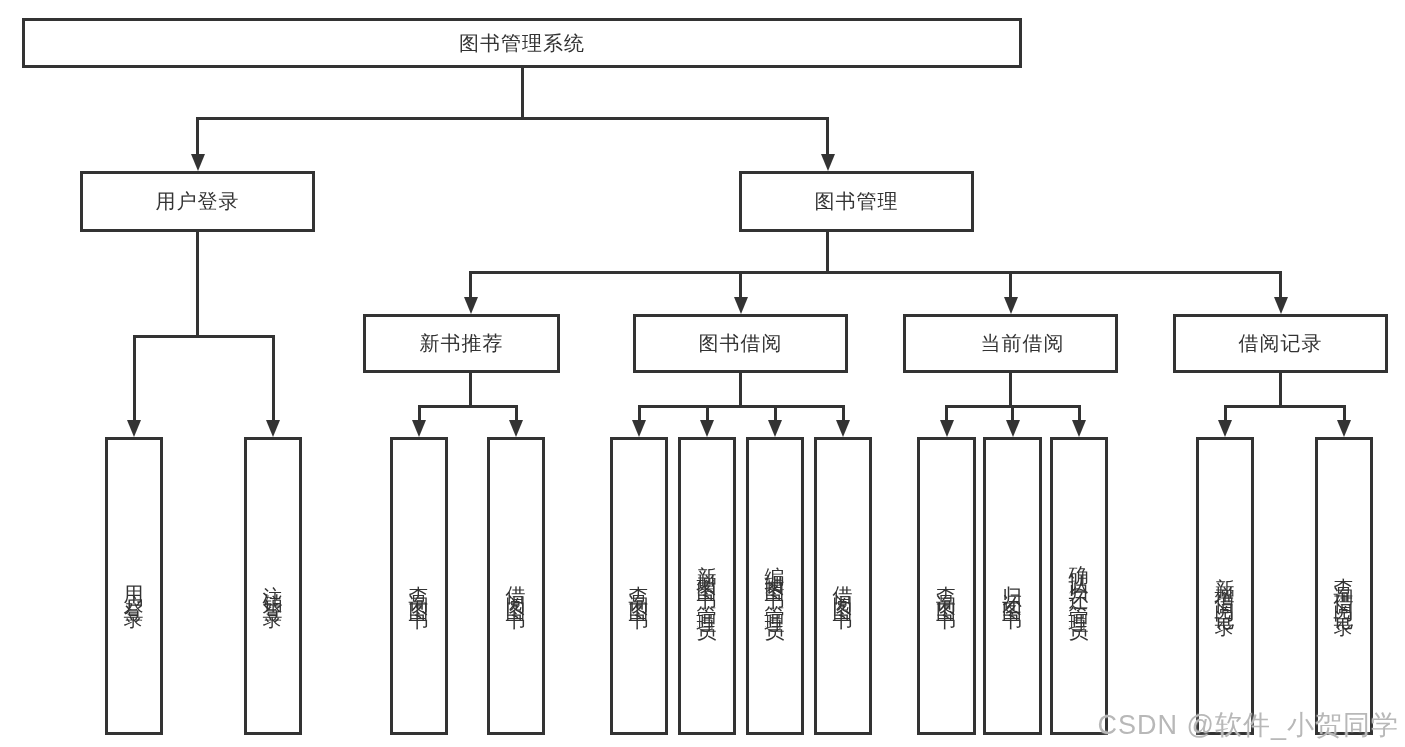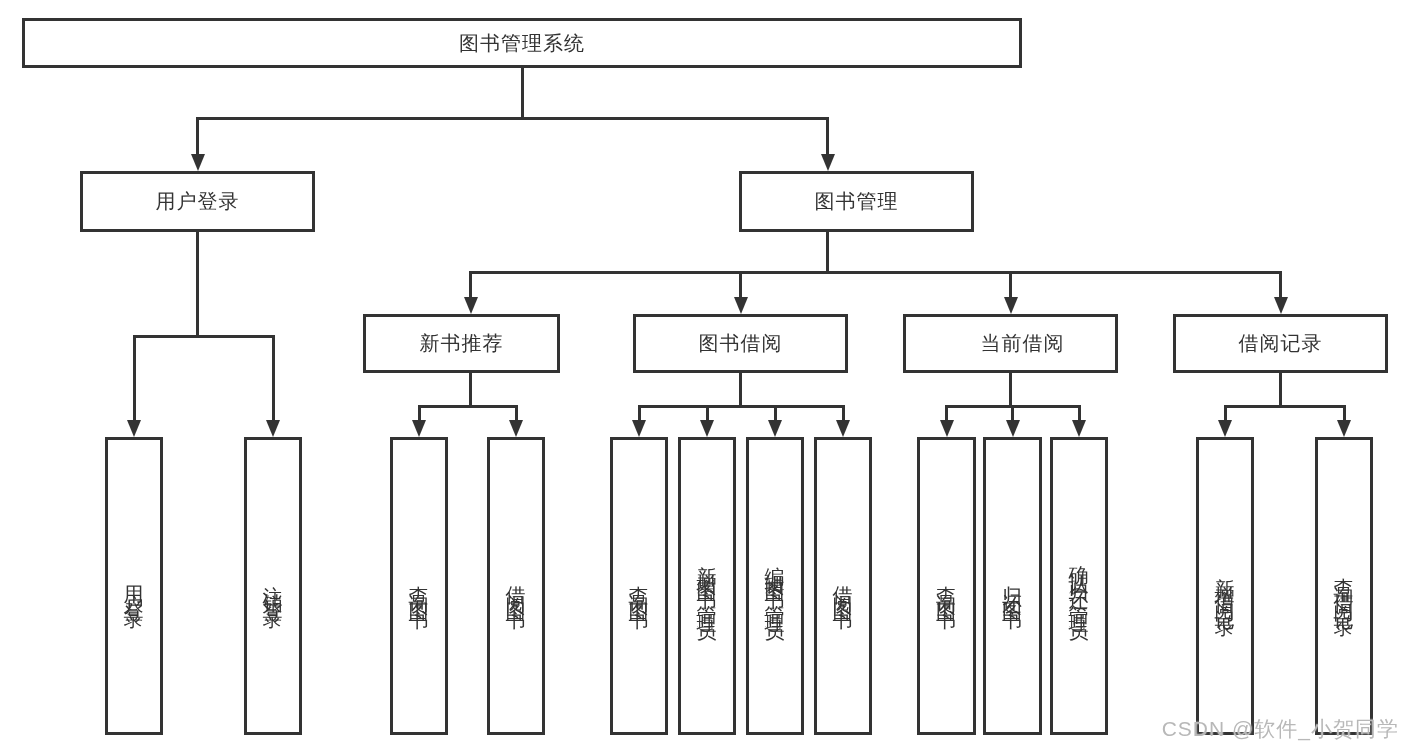--- a/index.html
+++ b/index.html
@@ -47,21 +47,21 @@
     width: 0;
     height: 0;
     border-left: 7px solid transparent;
     border-right: 7px solid transparent;
     border-top: 17px solid var(--line, #333333);
   }
   .watermark {
     position: absolute;
     right: 6px;
     bottom: 4px;
-    font-size: 21px;
+    font-size: 27px;
     letter-spacing: 1px;
     color: var(--watermark, #b8b8b8);
     z-index: 5;
     text-shadow: 0 0 2px #ffffff;
     white-space: nowrap;
   }
 </style>
 </head>
 <body>
 

